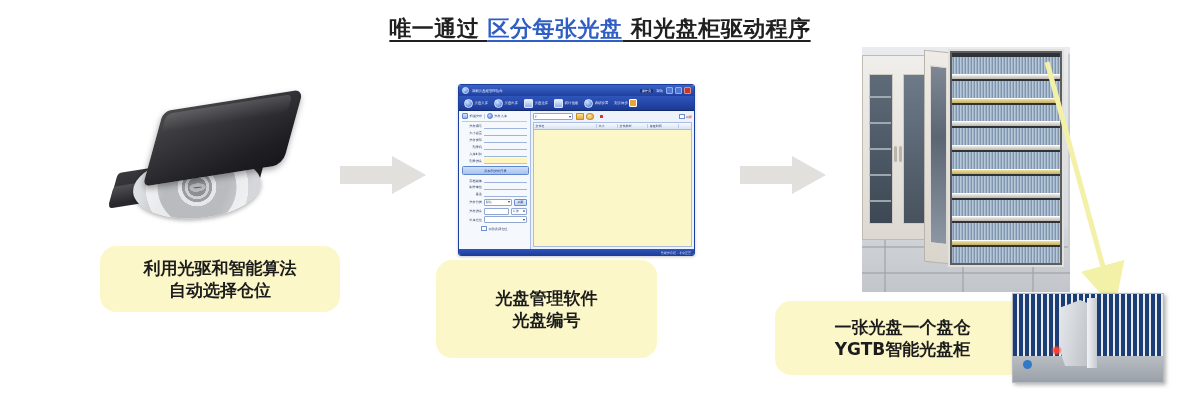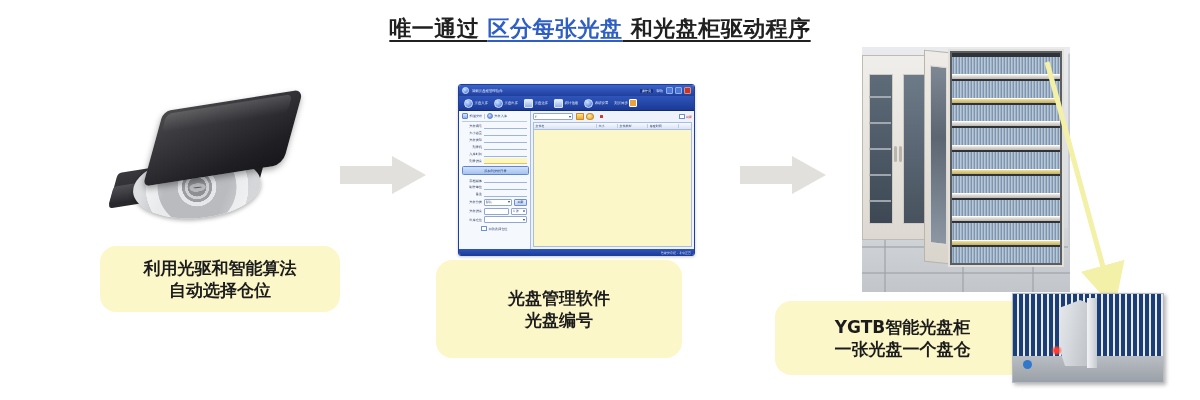--- a/index.html
+++ b/index.html
@@ -551,28 +551,28 @@
       </marker>
     </defs>
     <line x1="1047" y1="62" x2="1108" y2="285" stroke="#f3f0a8" stroke-width="5" marker-end="url(#ahead)"></line>
   </svg>
 
   <div class="caption" style="left:100px;top:246px;width:240px;height:66px;">
     <span class="ln">利用光驱和智能算法</span>
     <span class="ln">自动选择仓位</span>
   </div>
 
-  <div class="caption" style="left:436px;top:260px;width:246px;height:98px;text-align:right;">
+  <div class="caption" style="left:436px;top:260px;width:221px;height:98px;text-align:right;">
     <span class="ln">光盘管理软件</span>
     <span class="ln">光盘编号</span>
   </div>
 
   <div class="caption" style="left:775px;top:301px;width:255px;height:74px;">
+    <span class="ln">一张光盘一个盘仓</span>
     <span class="ln">YGTB智能光盘柜</span>
-    <span class="ln">一张光盘一个盘仓</span>
   </div>
 
   <div class="inset">
     <div class="inset-slots"></div>
     <div class="inset-base"></div>
     <div class="inset-mech"></div>
     <div class="inset-mech2"></div>
     <div class="inset-led"></div>
     <div class="inset-bluedot"></div>
   </div>

